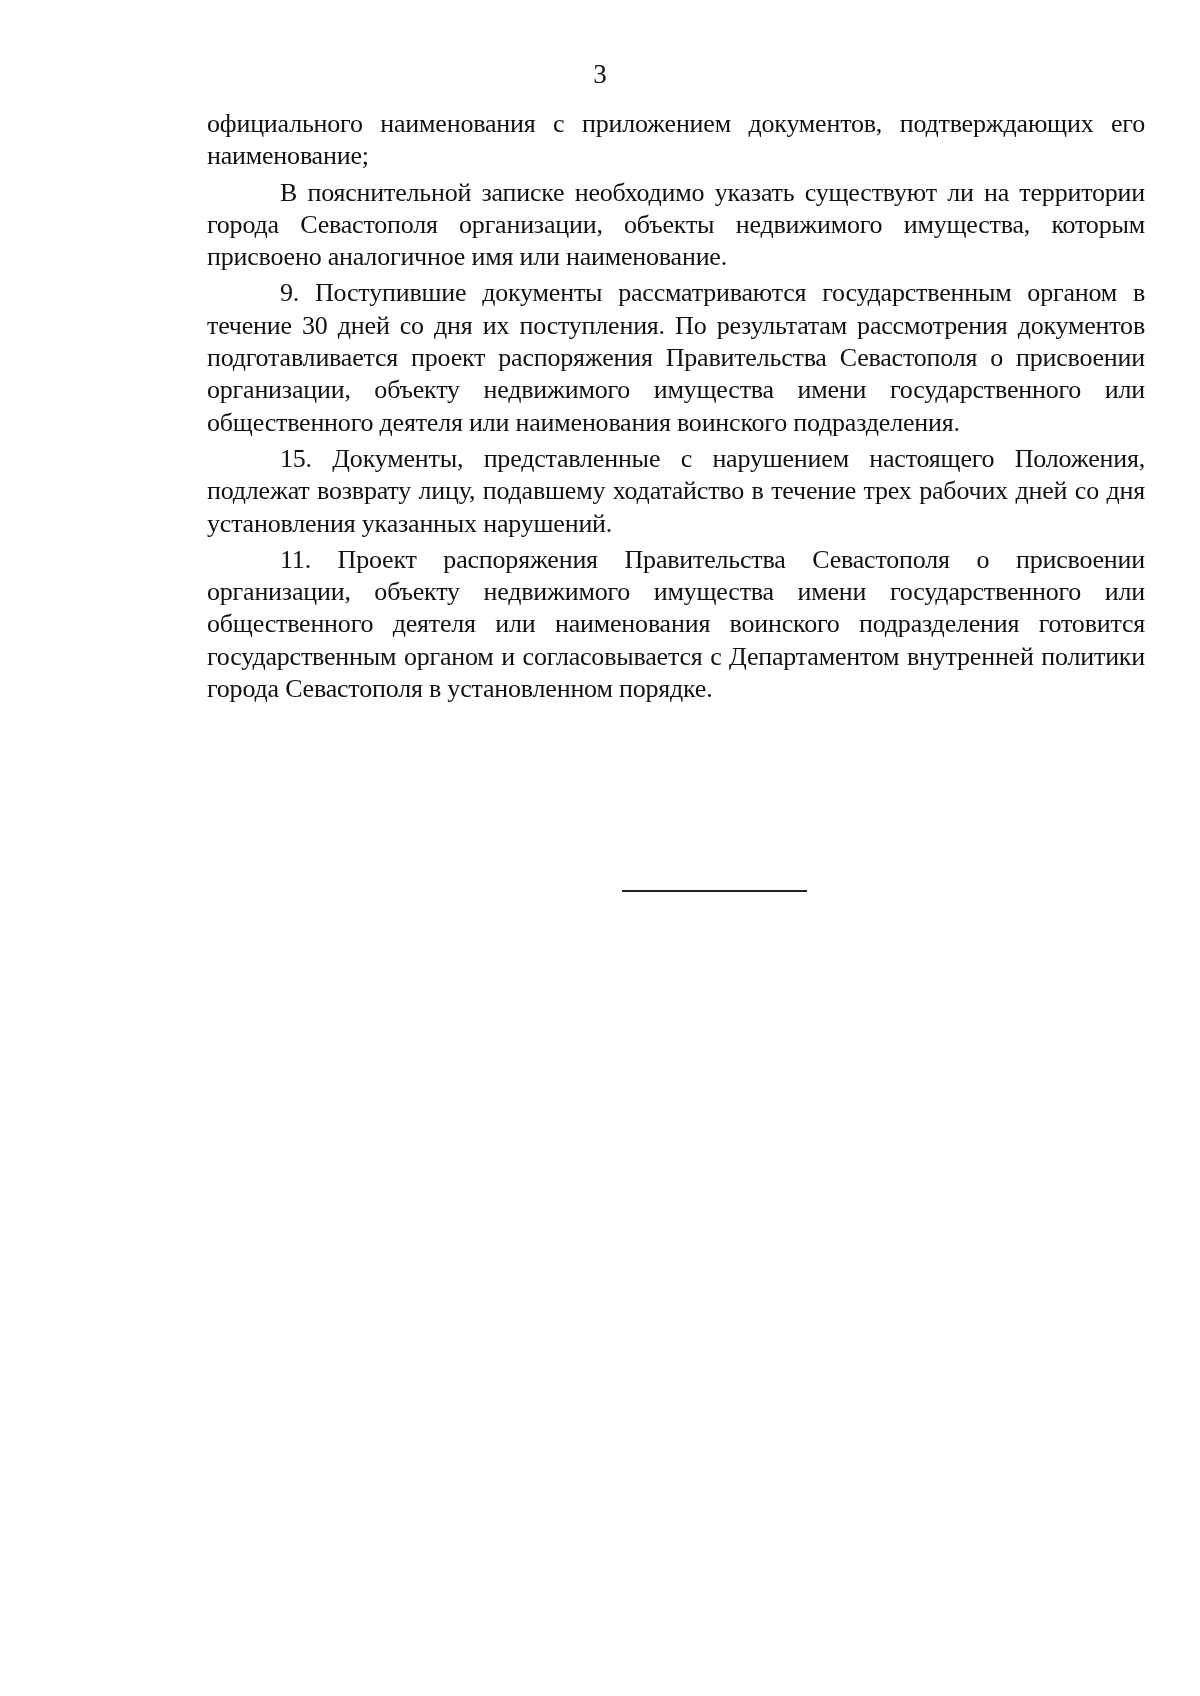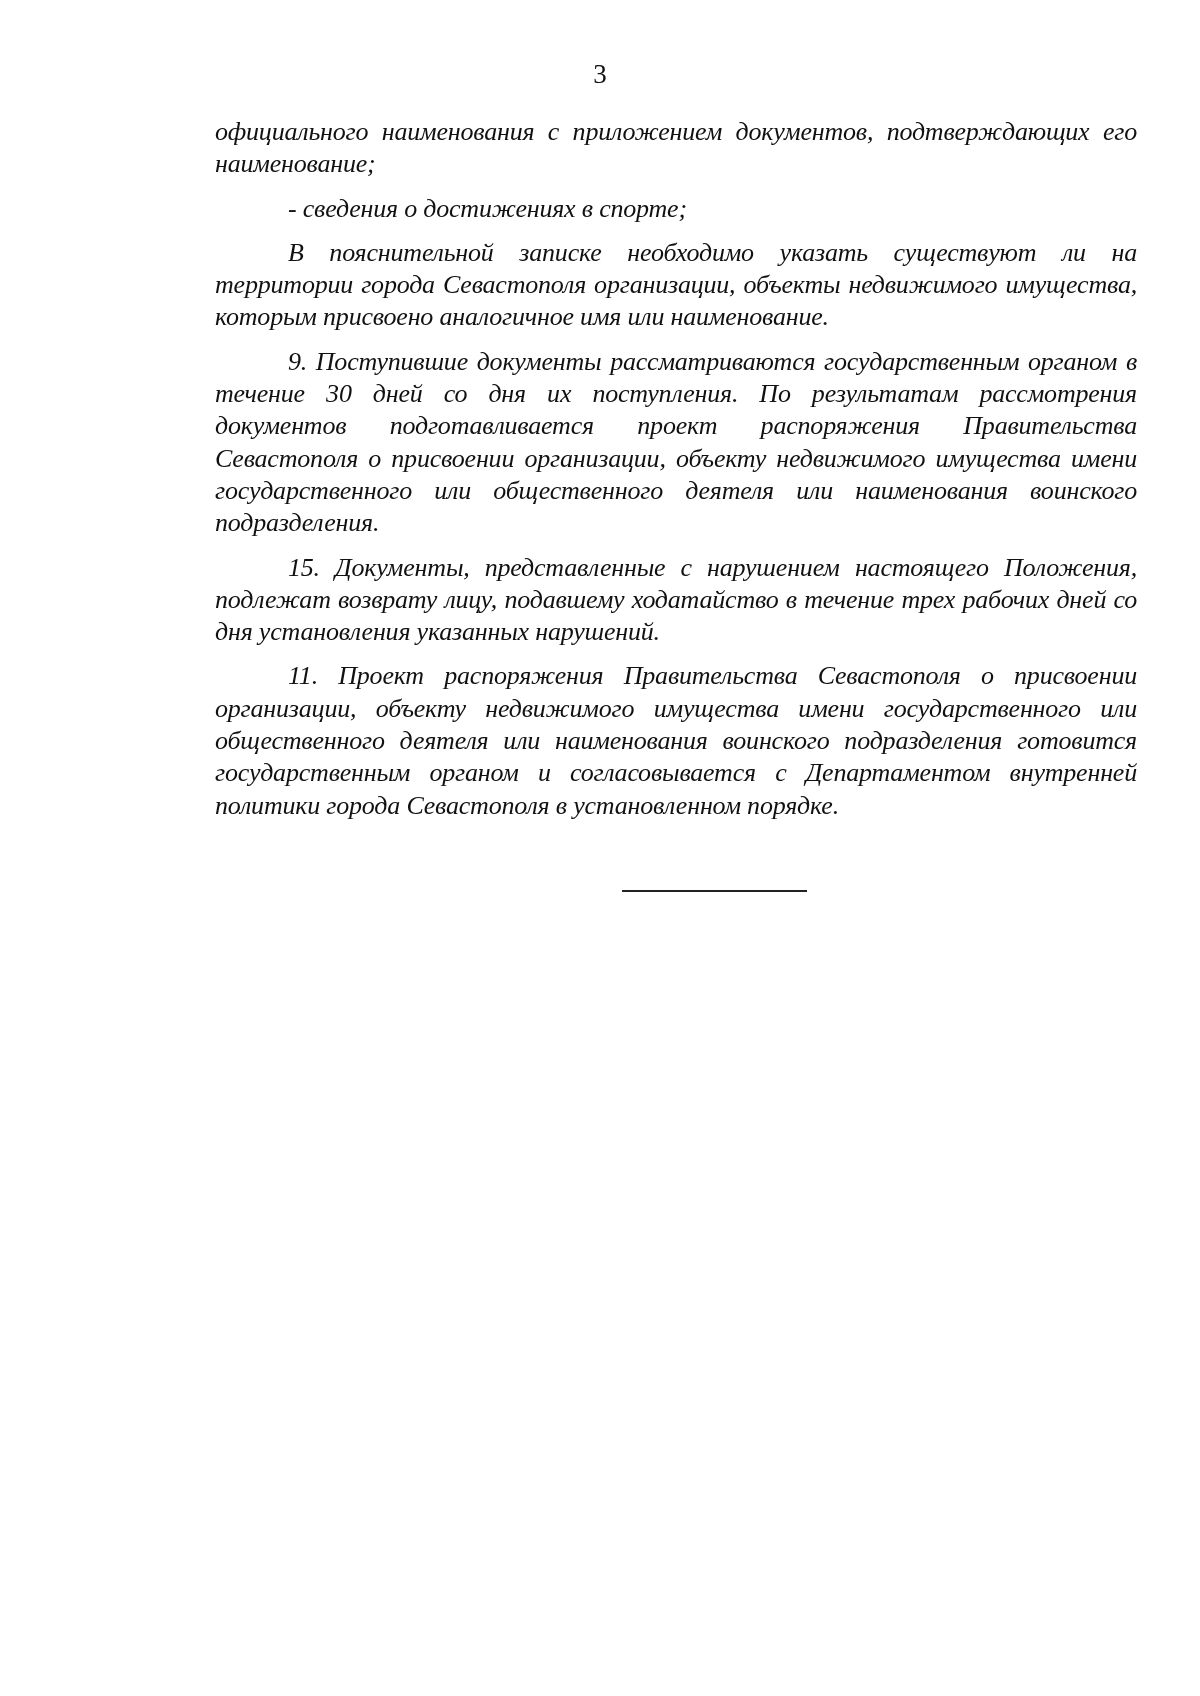--- a/index.html
+++ b/index.html
@@ -27,45 +27,43 @@
     .content {
       position: absolute;
       top: 104px;
       left: 203px;
       width: 946px;
       font-size: 26px;
       line-height: 32.3px;
       letter-spacing: -0.2px;
     }
     .para {
-      margin: 12px;
+      margin: 4px;
       text-align: justify;
       text-align-last: left;
       hyphens: none;
-      font-style: italic;
     }
     .indent {
       text-indent: 73px;
     }
     .separator {
       position: absolute;
       top: 890px;
       left: 622px;
       width: 185px;
       height: 0;
       border-top: 2px solid #222222;
     }
   </style>
 </head>
 <body>
 
 <div class="page-number">3</div>
 
 <div class="content">
   <p class="para">официального наименования с приложением документов, подтверждающих его наименование;</p>
-  <p class="para indent">- сведения о достижениях в спорте;</p>
   <p class="para indent">В пояснительной записке необходимо указать существуют ли на территории города Севастополя организации, объекты недвижимого имущества, которым присвоено аналогичное имя или наименование.</p>
   <p class="para indent">9. Поступившие документы рассматриваются государственным органом в течение 30 дней со дня их поступления. По результатам рассмотрения документов подготавливается проект распоряжения Правительства Севастополя о присвоении организации, объекту недвижимого имущества имени государственного или общественного деятеля или наименования воинского подразделения.</p>
   <p class="para indent">15. Документы, представленные с нарушением настоящего Положения, подлежат возврату лицу, подавшему ходатайство в течение трех рабочих дней со дня установления указанных нарушений.</p>
   <p class="para indent">11. Проект распоряжения Правительства Севастополя о присвоении организации, объекту недвижимого имущества имени государственного или общественного деятеля или наименования воинского подразделения готовится государственным органом и согласовывается с Департаментом внутренней политики города Севастополя в установленном порядке.</p>
 </div>
 
 <div class="separator"></div>
 
 </body></html>

